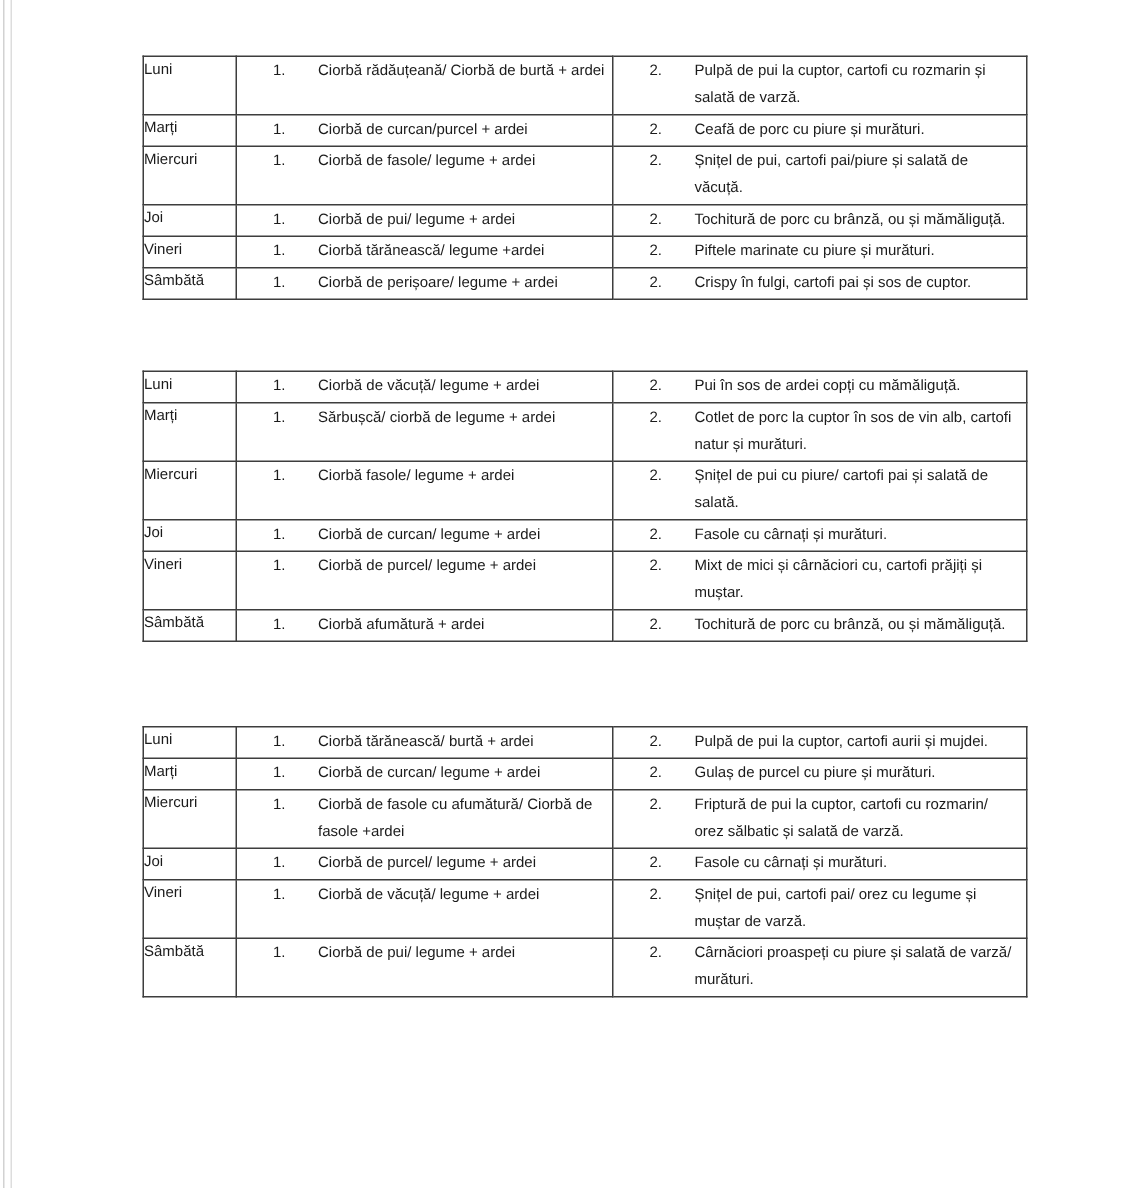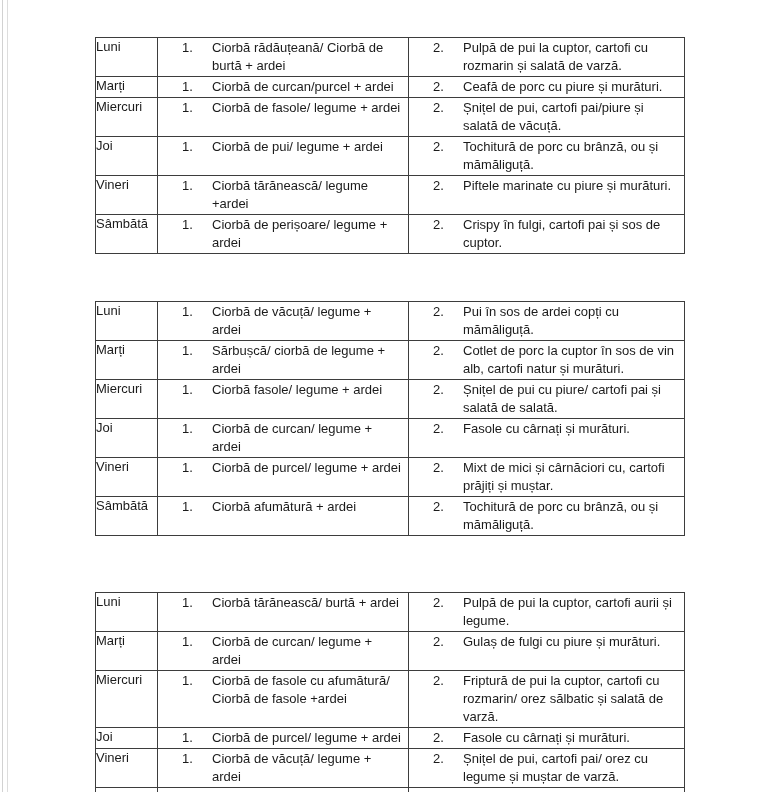--- a/index.html
+++ b/index.html
@@ -27,21 +27,21 @@
   .content {
     position: absolute;
     left: 95px;
     top: 37px;
     width: 589px;
   }
   table.menu-table {
     border-collapse: collapse;
     width: 589px;
     table-layout: fixed;
-    font-size: 13px;
+    font-size: 10px;
     line-height: 18px;
   }
   table.menu-table td {
     border: 1px solid #3d3d3d;
     vertical-align: top;
     padding: 0;
   }
   td.day {
     padding: 1px 2px 1px 7px;
   }
@@ -285,37 +285,37 @@
     <td class="day">Luni</td>
     <td>
       <div class="course">
         <span class="num">1.</span>
         <span class="txt">Ciorbă tărănească/ burtă + ardei</span>
       </div>
     </td>
     <td>
       <div class="course">
         <span class="num">2.</span>
-        <span class="txt">Pulpă de pui la cuptor, cartofi aurii și legume.</span>
+        <span class="txt">Pulpă de pui la cuptor, cartofi aurii și mujdei.</span>
       </div>
     </td>
   </tr>
 
   <tr>
     <td class="day">Marți</td>
     <td>
       <div class="course">
         <span class="num">1.</span>
         <span class="txt">Ciorbă  de curcan/ legume + ardei</span>
       </div>
     </td>
     <td>
       <div class="course">
         <span class="num">2.</span>
-        <span class="txt"> Gulaș de fulgi cu piure și murături.</span>
+        <span class="txt"> Gulaș de purcel cu piure și murături.</span>
       </div>
     </td>
   </tr>
 
   <tr>
     <td class="day">Miercuri</td>
     <td>
       <div class="course">
         <span class="num">1.</span>
         <span class="txt">Ciorbă de fasole cu afumătură/ Ciorbă de fasole +ardei</span>

